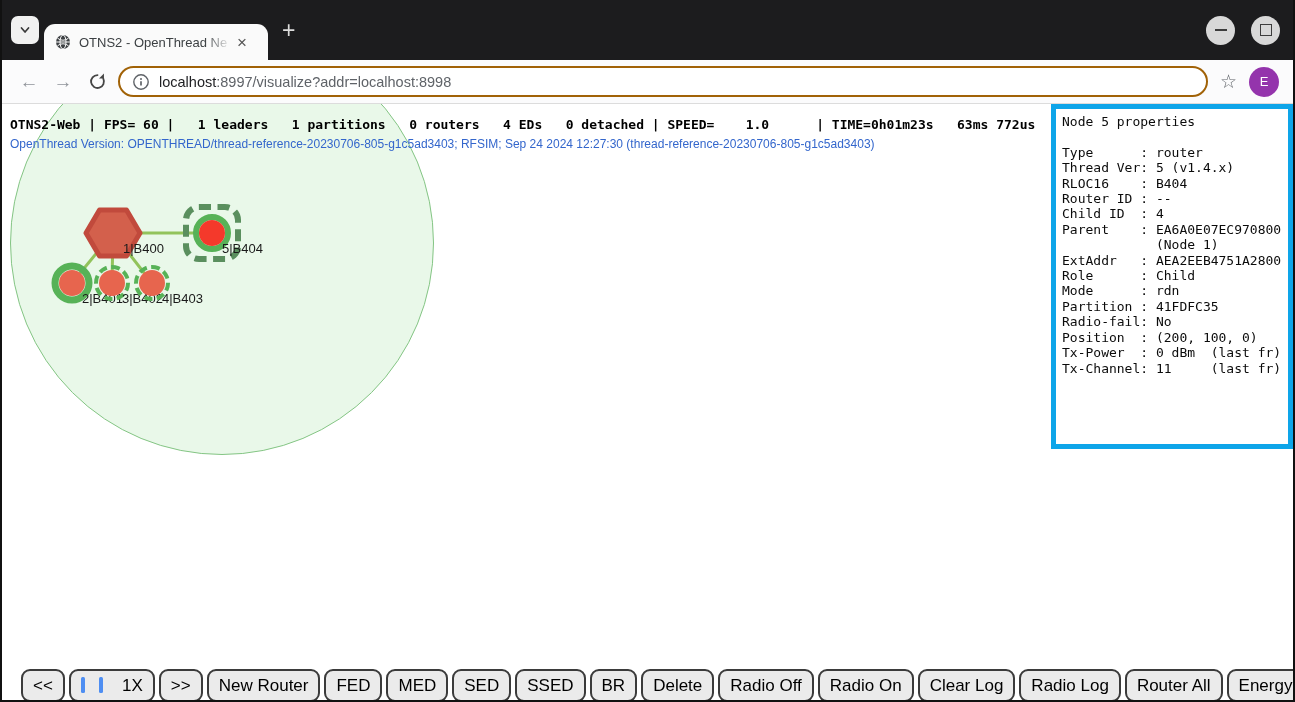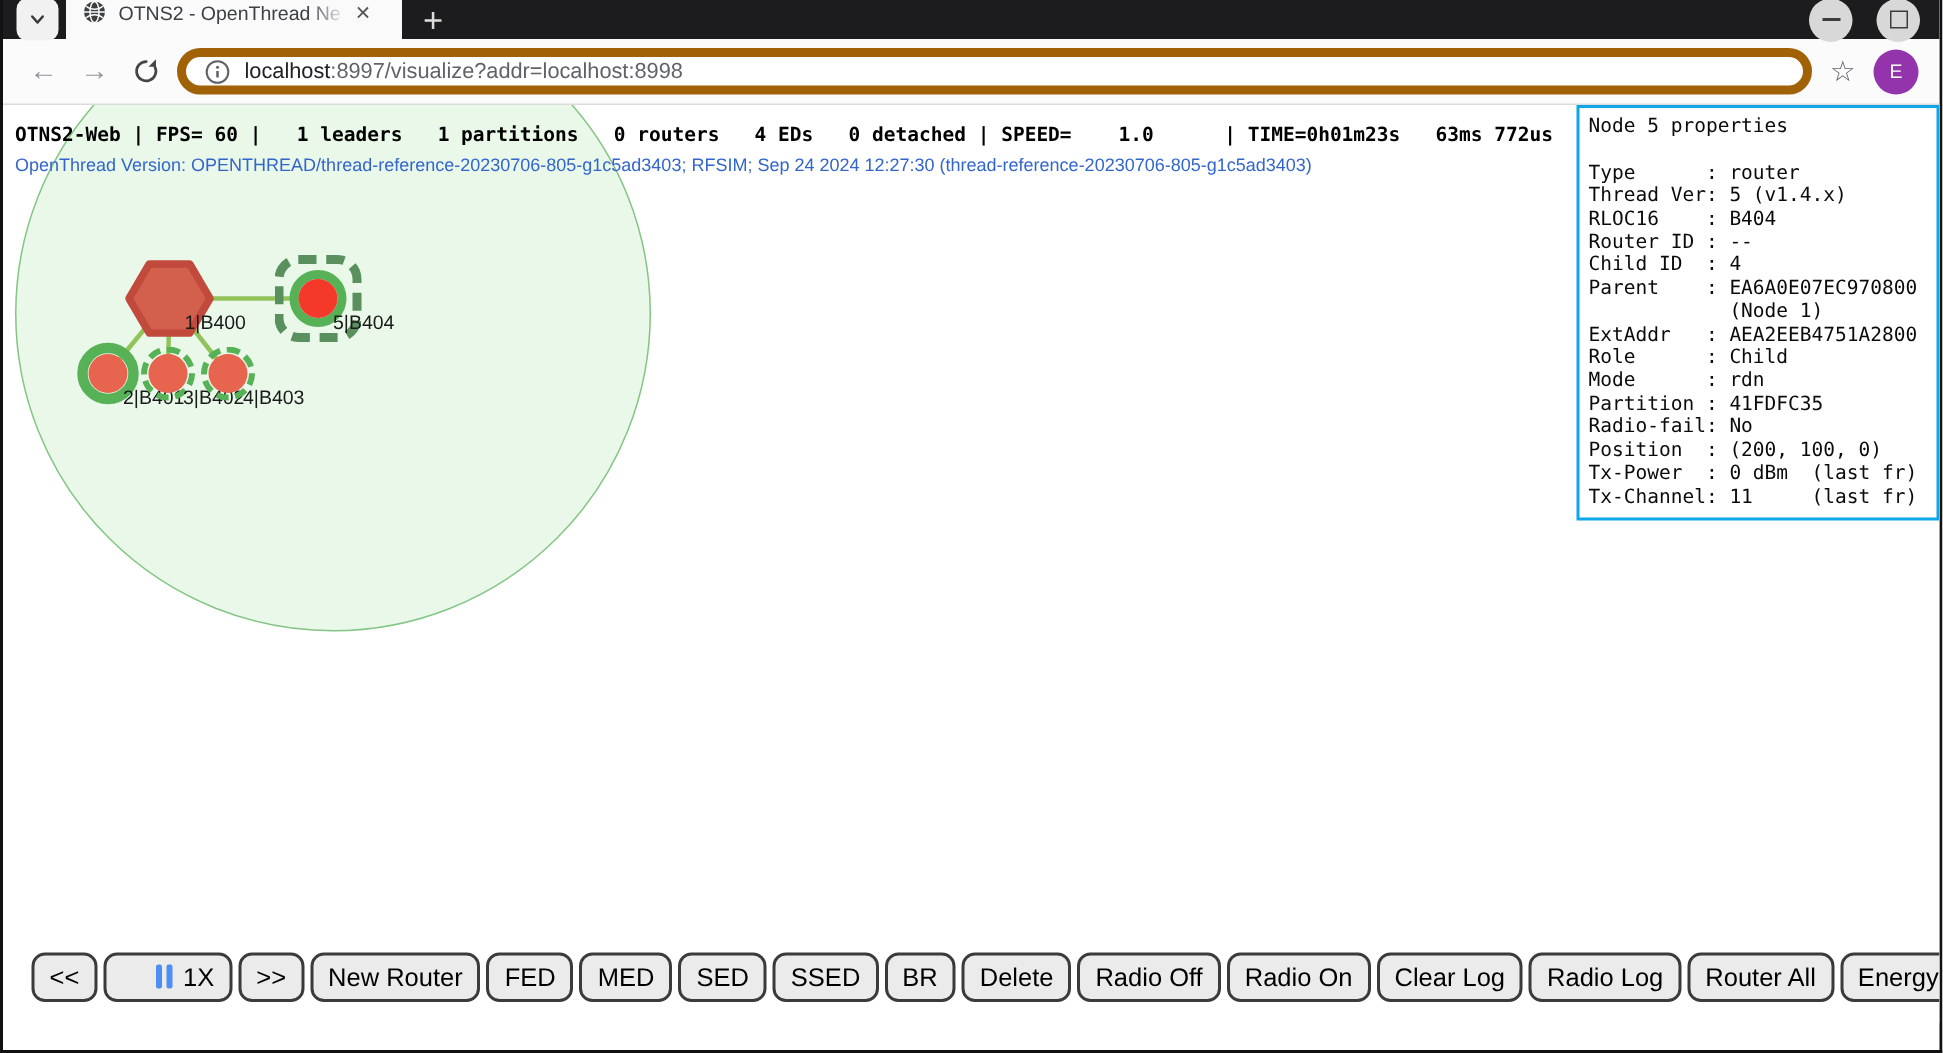--- a/index.html
+++ b/index.html
@@ -1,21 +1,21 @@
 <!DOCTYPE html>
 <html style="--ring: #57b257; --sel: #5a8f5e; --red: #e7654e; --red2: #f4392b; --leadf: #d3604c; --leads: #c14a3c; --link: #92c35b; --rangef: #e9f8e9; --ranges: #84c584; --blue: #3366cc; --avatar: #9434ac; --pause: #4e8ef2;"><head>
 <meta charset="utf-8">
 <style>
   html,body{margin:0;padding:0;background:#fff;}
   body{width:1295px;height:702px;font-family:"Liberation Sans",sans-serif;}
   .window{position:relative;width:1295px;height:702px;box-sizing:border-box;
     border-left:2px solid #111;border-right:2px solid #111;border-bottom:2px solid #111;
     overflow:hidden;background:#fff;}
   
-  .tabbar{height:26px;background:#1c1c1e;display:flex;align-items:center;position:relative;}
+  .tabbar{height:60px;background:#1c1c1e;display:flex;align-items:center;position:relative;}
   .tabsearch{width:28px;height:28px;margin-left:9px;border-radius:7px;background:#f1f1f1;
     display:flex;align-items:center;justify-content:center;border:none;cursor:pointer;}
   .tab{align-self:flex-end;height:36px;width:224px;margin-left:5px;background:#fafafa;
     border-radius:11px 11px 0 0;display:flex;align-items:center;padding:0 8px 0 11px;box-sizing:border-box;}
   .favicon{width:16px;height:16px;margin-right:8px;flex:0 0 auto;}
   .tab-title{display:block;position:relative;flex:1;font-size:13px;color:#3c4043;
     white-space:nowrap;overflow:hidden;max-width:152px;}
   .tab-title::after{content:"";position:absolute;right:0;top:0;width:26px;height:100%;
     background:linear-gradient(90deg,rgba(250,250,250,0),#fafafa);}
   .tab-close{font-size:17px;color:#555;margin-left:6px;cursor:pointer;line-height:1;}
@@ -23,21 +23,21 @@
   .wincontrols{margin-left:auto;margin-right:13px;display:flex;gap:16px;}
   .wc{width:29px;height:29px;border-radius:50%;background:#d8d8d8;display:flex;
     align-items:center;justify-content:center;cursor:pointer;}
   .min-bar{width:12px;height:2px;background:#3c3c3c;}
   .max-sq{width:10px;height:10px;border:1.6px solid #3c3c3c;background:transparent;}
   
   .urlbar{height:43px;background:#fbfbfc;display:flex;align-items:center;padding:0 10px;
     border-bottom:1px solid #dcdcdc;box-sizing:content-box;}
   .nav{width:34px;text-align:center;font-size:19px;color:#8f9399;cursor:pointer;user-select:none;}
   .nav.reload{display:flex;align-items:center;justify-content:center;}
-  .omnibox{flex:1;height:31px;background:#fff;border:6px solid #a16207;border-radius:16px;
+  .omnibox{flex:1;height:31px;background:#fff;border:2px solid #a16207;border-radius:16px;
     margin:0 10px 0 4px;display:flex;align-items:center;padding:0 12px;box-sizing:border-box;cursor:text;}
   .url{font-size:14.5px;margin-left:9px;white-space:nowrap;color:#202124;}
   .url b{font-weight:normal;color:#202124;}
   .url .url-rest{color:#5f6368;}
   .star{font-size:19px;color:#5f6368;margin:0 12px 0 2px;cursor:pointer;}
   .avatar{width:30px;height:30px;border-radius:50%;background:var(--avatar,#9434ac);color:#fff;
     font-size:13px;display:flex;align-items:center;justify-content:center;margin-right:4px;cursor:pointer;}
   
   .content{position:relative;width:100%;height:612px;background:#fff;overflow:hidden;}
   .range{position:absolute;border-radius:50%;background:var(--rangef,#e9f8e9);
@@ -50,29 +50,29 @@
   .ring-solid{width:38px;height:38px;border:6px solid var(--ring,#57b257);border-radius:50%;}
   .ring-dashed{width:36px;height:36px;border:4px dashed var(--ring,#57b257);border-radius:50%;}
   .core{width:26px;height:26px;border-radius:50%;background:var(--red,#e7654e);}
   .core-bright{background:var(--red2,#f4392b);}
   .node svg polygon{fill:var(--leadf,#d3604c);stroke:var(--leads,#c14a3c);stroke-width:5;stroke-linejoin:round;}
   .node-label{position:absolute;left:10px;top:8px;font-size:13px;color:#1a1a1a;white-space:nowrap;z-index:5;}
   .statusline{position:absolute;left:8px;top:13px;z-index:6;white-space:pre;
     font:bold 13px "DejaVu Sans Mono",monospace;color:#000;}
   .versionline{position:absolute;left:8px;top:33px;z-index:6;white-space:pre;
     font-size:12px;color:var(--blue,#3366cc);}
-  .props{position:absolute;right:0;top:0;z-index:7;margin:0;width:242px;height:277px;
-    box-sizing:border-box;background:#fff;border:2px solid #0ea5e9;padding:5px 6px;
+  .props{position:absolute;right:0;top:0;z-index:7;margin:0;width:242px;height:345px;
+    box-sizing:border-box;background:#fff;border:5px solid #0ea5e9;padding:5px 6px;
     font:13px/15.4px "DejaVu Sans Mono",monospace;color:#0b0b0b;white-space:pre;}
   
   .toolbar{position:absolute;left:19px;bottom:14px;display:flex;gap:4px;z-index:7;}
   .btn{display:flex;align-items:center;background:#ebebeb;border:2px solid #3b3b3b;border-radius:9px;
     padding:4px 10px;font-family:"Liberation Sans",sans-serif;font-size:17px;color:#000;cursor:pointer;
     white-space:nowrap;line-height:1.25;}
-  .btn-speed{min-width:86px;justify-content:flex-end;}
+  .btn-speed{min-width:86px;justify-content:space-between;}
   .pbar{display:inline-block;width:4px;height:16px;background:var(--pause,#4e8ef2);
     border-radius:1.5px;margin-right:3px;}
   .btn-speed span:last-child{margin-left:4px;}
 </style>
 </head>
 <body>
 
 <div class="window">
 
   <div class="tabbar">

